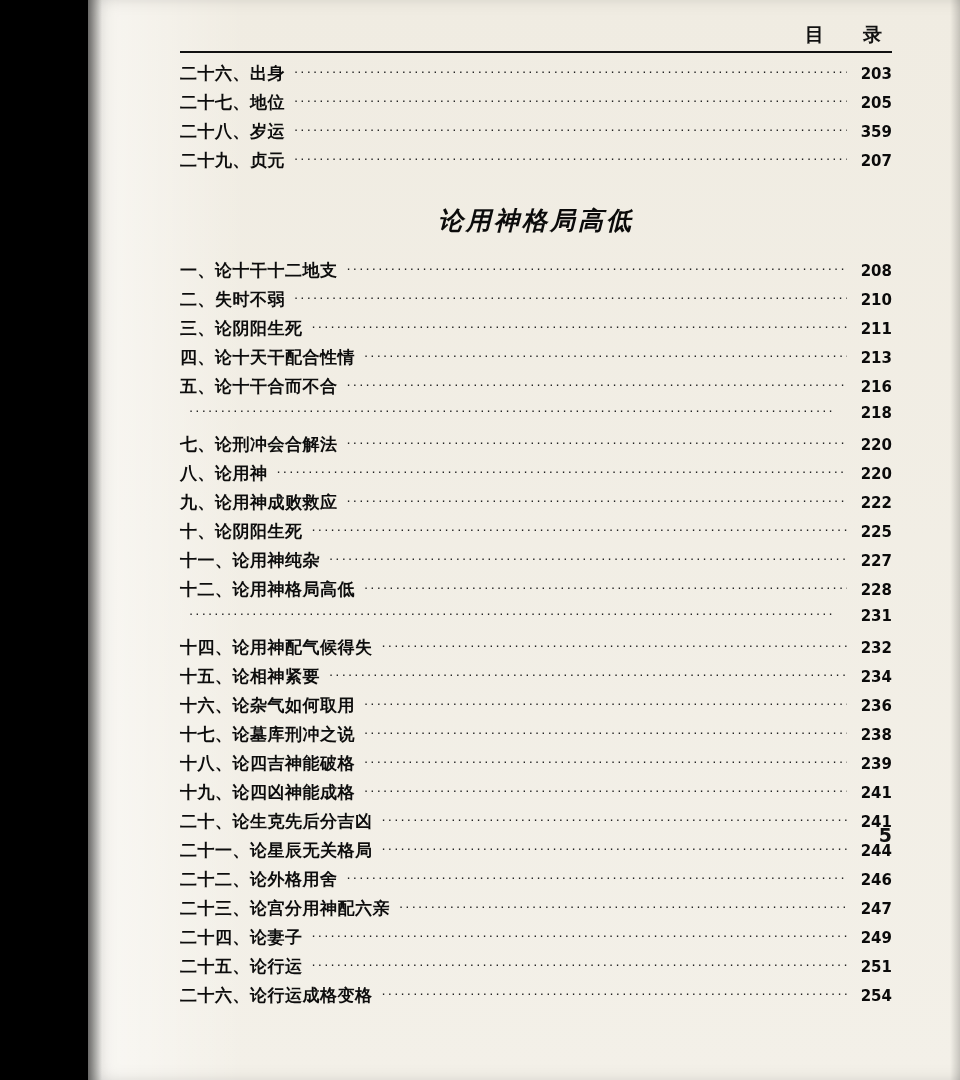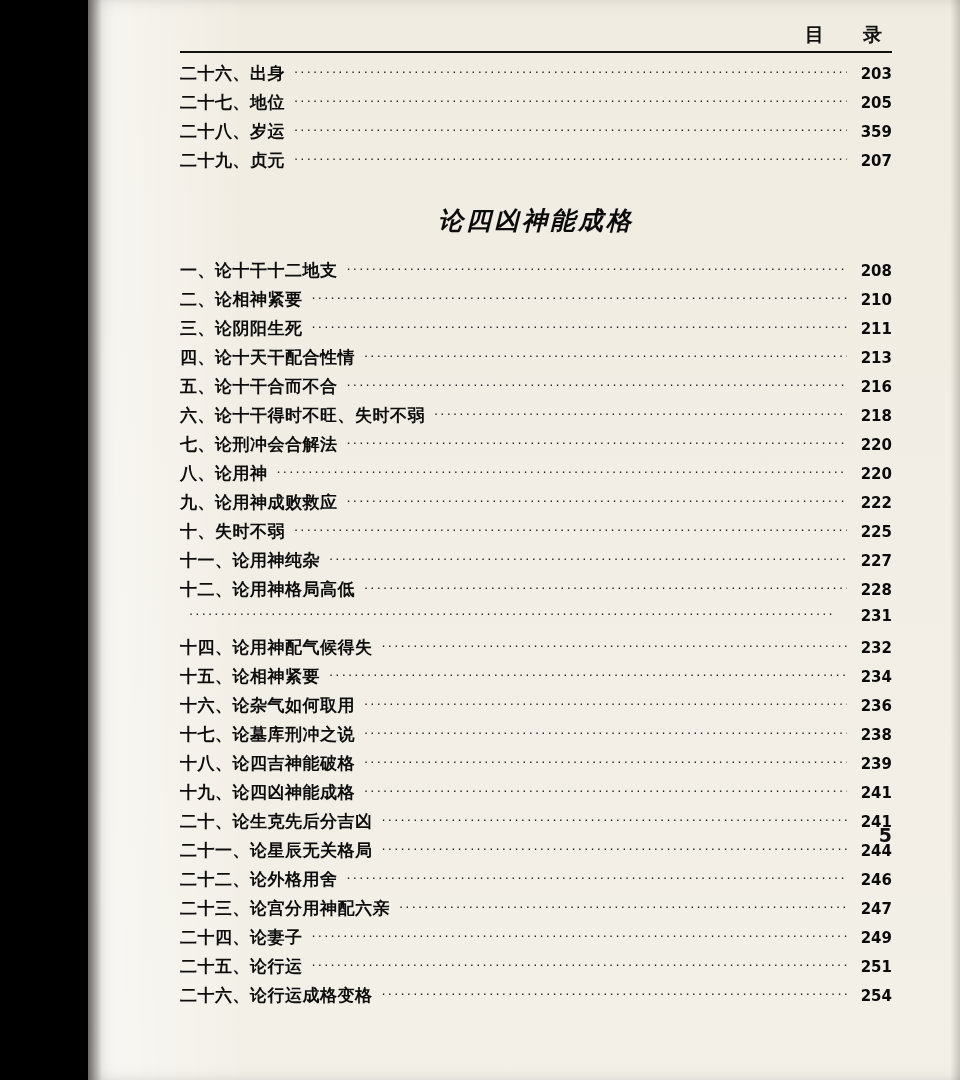--- a/index.html
+++ b/index.html
@@ -167,70 +167,69 @@
           <span class="toc-dots">······································································································</span>
           <span class="toc-page">359</span>
         </div>
         <div class="toc-row">
           <span class="toc-label">二十九、贞元</span>
           <span class="toc-dots">······································································································</span>
           <span class="toc-page">207</span>
         </div>
       </div>
 
-      <div class="section-title">论四凶神能成格</div>
+      <div class="section-title">论用神格局高低</div>
 
       <div>
         <div class="toc-row">
           <span class="toc-label">一、论十干十二地支</span>
           <span class="toc-dots">······································································································</span>
           <span class="toc-page">208</span>
         </div>
         <div class="toc-row">
-          <span class="toc-label">二、论相神紧要</span>
+          <span class="toc-label">二、失时不弱</span>
           <span class="toc-dots">······································································································</span>
           <span class="toc-page">210</span>
         </div>
         <div class="toc-row">
           <span class="toc-label">三、论阴阳生死</span>
           <span class="toc-dots">······································································································</span>
           <span class="toc-page">211</span>
         </div>
         <div class="toc-row">
           <span class="toc-label">四、论十天干配合性情</span>
           <span class="toc-dots">······································································································</span>
           <span class="toc-page">213</span>
         </div>
         <div class="toc-row">
           <span class="toc-label">五、论十干合而不合</span>
           <span class="toc-dots">······································································································</span>
           <span class="toc-page">216</span>
         </div>
         <div class="toc-row">
-          <span class="toc-label">六、论十干得时不旺、失时不弱</span>
           <span class="toc-dots">······································································································</span>
           <span class="toc-page">218</span>
         </div>
         <div class="toc-row">
           <span class="toc-label">七、论刑冲会合解法</span>
           <span class="toc-dots">······································································································</span>
           <span class="toc-page">220</span>
         </div>
         <div class="toc-row">
           <span class="toc-label">八、论用神</span>
           <span class="toc-dots">······································································································</span>
           <span class="toc-page">220</span>
         </div>
         <div class="toc-row">
           <span class="toc-label">九、论用神成败救应</span>
           <span class="toc-dots">······································································································</span>
           <span class="toc-page">222</span>
         </div>
         <div class="toc-row">
-          <span class="toc-label">十、失时不弱</span>
+          <span class="toc-label">十、论阴阳生死</span>
           <span class="toc-dots">······································································································</span>
           <span class="toc-page">225</span>
         </div>
         <div class="toc-row">
           <span class="toc-label">十一、论用神纯杂</span>
           <span class="toc-dots">······································································································</span>
           <span class="toc-page">227</span>
         </div>
         <div class="toc-row">
           <span class="toc-label">十二、论用神格局高低</span>

